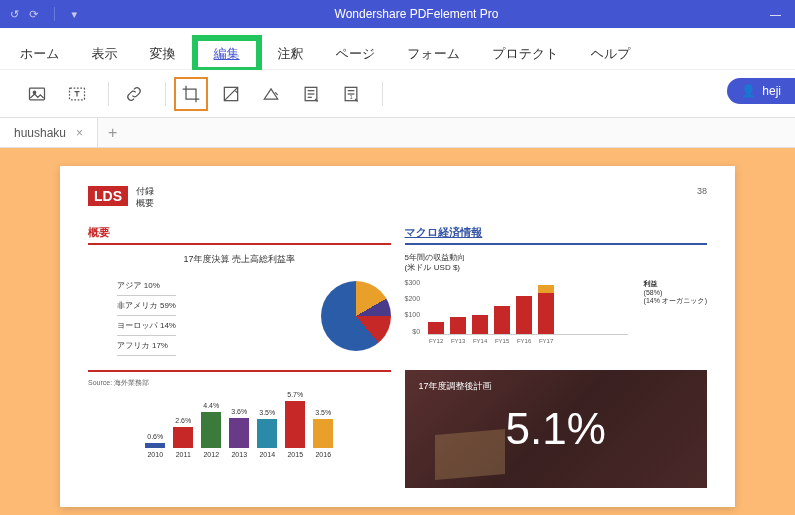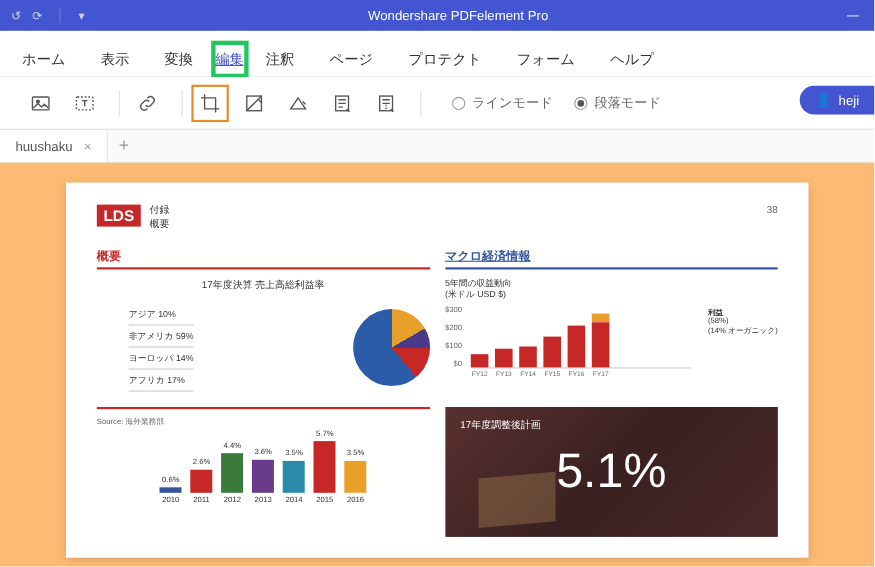--- a/index.html
+++ b/index.html
@@ -7,21 +7,21 @@
 
 .titlebar { height: 28px; background: #4455d1; display: flex; align-items: center; color: #fff; font-size: 11px; }
 .titlebar .left-icons { display: flex; gap: 10px; padding-left: 10px; align-items: center; }
 .titlebar .left-icons span { opacity: 0.7; cursor: pointer; }
 .titlebar .vdiv { width: 1px; height: 14px; background: rgba(255,255,255,0.3); margin: 0 6px; }
 .titlebar .title { flex: 1; text-align: center; font-size: 12px; }
 .titlebar .min { padding: 0 14px; cursor: pointer; }
 
 .menubar { height: 32px; background: #fff; display: flex; align-items: center; padding: 0 4px; border-bottom: 1px solid #f0f0f0; margin-top: 10px; }
 .menubar .menu-item { padding: 6px 16px; font-size: 13px; color: #333; cursor: pointer; }
-.menubar .menu-item.active { color: #4455d1; border: 4px solid #22c55e; padding: 4px 0; text-decoration: underline; }
+.menubar .menu-item.active { color: #4455d1; border: 6px solid #22c55e; padding: 4px 16px; text-decoration: underline; }
 
 .toolbar { height: 48px; background: #fff; display: flex; align-items: center; padding: 0 20px; border-bottom: 1px solid #e0e0e0; position: relative; }
 .tool-icon { width: 34px; height: 34px; display: flex; align-items: center; justify-content: center; cursor: pointer; color: #555; margin-right: 6px; }
 .tool-icon.boxed { border: 2px solid #e88a2a; }
 .tool-sep { width: 1px; height: 24px; background: #e0e0e0; margin: 0 8px; }
 .radio-group { display: flex; gap: 20px; margin-left: 20px; font-size: 12px; color: #666; align-items: center; }
 .radio-group .radio { display: flex; align-items: center; gap: 6px; cursor: pointer; }
 .radio-circle { width: 12px; height: 12px; border: 1px solid #999; border-radius: 50%; display: inline-flex; align-items: center; justify-content: center; }
 .radio-circle.on::after { content: ''; width: 6px; height: 6px; background: #555; border-radius: 50%; }
 .user-pill { position: absolute; right: 0; top: 8px; background: #4455d1; color: #fff; border-radius: 16px 0 0 16px; padding: 6px 14px; font-size: 12px; display: flex; align-items: center; gap: 6px; }
@@ -90,22 +90,22 @@
   <div class="min">—</div>
 </div>
 
 <div class="menubar">
   <div class="menu-item">ホーム</div>
   <div class="menu-item">表示</div>
   <div class="menu-item">変換</div>
   <div class="menu-item active">編集</div>
   <div class="menu-item">注釈</div>
   <div class="menu-item">ページ</div>
+  <div class="menu-item">フォーム</div>
   <div class="menu-item">プロテクト</div>
-  <div class="menu-item">フォーム</div>
   <div class="menu-item">ヘルプ</div>
 </div>
 
 <div class="toolbar">
   <div class="tool-icon">
       <svg class="icon" viewBox="0 0 24 24">
         <rect x="3" y="5" width="18" height="14" rx="1"></rect>
         <circle cx="9" cy="10" r="1.5" fill="#555"></circle>
         <path d="M4 17l5-5 4 4 3-3 4 4"></path>
       </svg>
@@ -153,30 +153,20 @@
   <div class="tool-icon">
       <svg class="icon" viewBox="0 0 24 24">
         <rect x="5" y="4" width="14" height="16"></rect>
         <line x1="8" y1="8" x2="16" y2="8"></line>
         <line x1="8" y1="12" x2="16" y2="12"></line>
         <text x="12" y="18" font-size="7" fill="#555" stroke="none" text-anchor="middle">1</text>
         <path d="M17 18l3 3"></path>
       </svg>
     </div>
   <div class="tool-sep"></div>
-  <div class="radio-group">
-    <div class="radio">
-        <span class="radio-circle"></span>
-        <span>ラインモード</span>
-      </div>
-    <div class="radio">
-        <span class="radio-circle on"></span>
-        <span>段落モード</span>
-      </div>
-  </div>
   <div class="user-pill">
     <span>👤</span>
     <span>heji</span>
   </div>
 </div>
 
 <div class="tabbar">
   <div class="tab">
     <span>huushaku</span>
     <span class="close">×</span>

